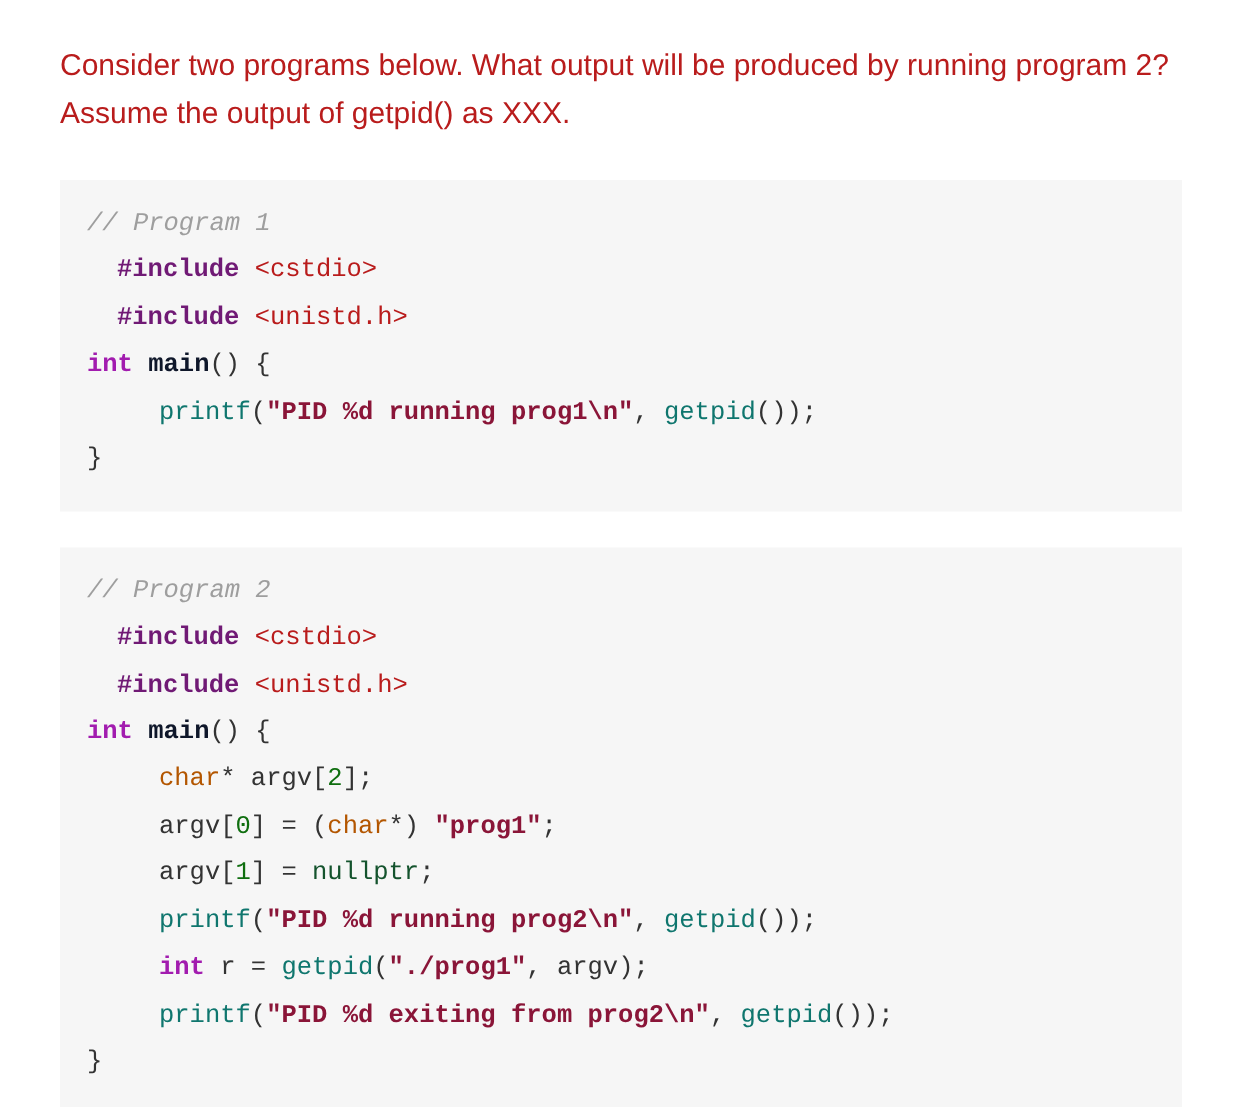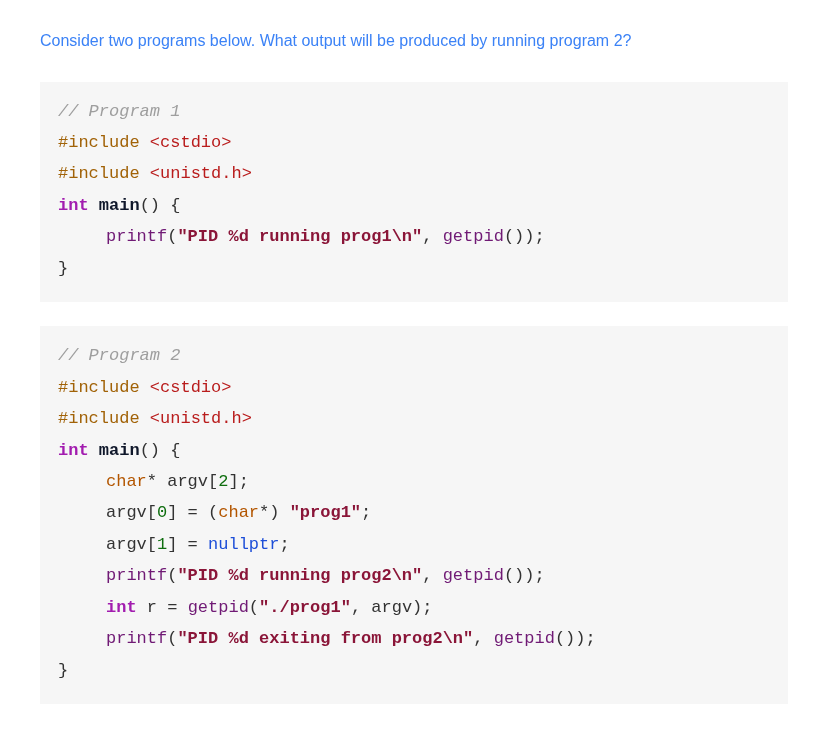--- a/index.html
+++ b/index.html
@@ -6,56 +6,57 @@
     margin: 0;
     padding: 0;
     font-family: Arial, Helvetica, sans-serif;
     background: #ffffff;
     width: 828px;
   }
   .container {
     padding: 28px 40px 20px 40px;
   }
   .question {
-    color: #3b82f6;
-    font-size: 16px;
+    color: #b91c1c;
+    font-size: 20px;
     line-height: 1.6;
     margin-bottom: 28px;
   }
   .code-block {
     background: #f6f6f6;
     padding: 14px 18px 18px 18px;
     margin-bottom: 24px;
     font-family: "Consolas", "Menlo", "Courier New", monospace;
     font-size: 17px;
     line-height: 1.85;
     white-space: pre;
     color: #333;
   }
   .tok-comment { color: #9e9e9e; font-style: italic; }
-  .tok-preproc { color: #a16207; font-weight: normal; }
+  .tok-preproc { color: #701a75; font-weight: bold; margin-left: 20px; }
   .tok-header  { color: #b91c1c; }
   .tok-keyword { color: #a21caf; font-weight: bold; }
   .tok-func    { color: #0f172a; }
-  .tok-call    { color: #701a75; }
+  .tok-call    { color: #0f766e; }
   .tok-string  { color: #8a1538; font-weight: bold; }
   .tok-punct   { color: #333; }
   .tok-num     { color: #0f6e0f; }
   .tok-type    { color: #b35600; font-weight: normal; }
   .tok-ident   { color: #333; }
-  .tok-null    { color: #1d4ed8; text-align: center; }
+  .tok-null    { color: #14532d; text-align: center; }
   .indent { display:inline-block; width: 48px; }
 </style>
 </head>
 <body>
 
 <div class="container">
 
   <div class="question">
     <span>Consider two programs below. What output will be produced by running program 2?</span><br>
+    <span>Assume the output of getpid() as XXX.</span>
   </div>
 
   <div class="code-block"><span class="tok-comment">// Program 1</span>
 <span class="tok-preproc">#include</span> <span class="tok-header">&lt;cstdio&gt;</span>
 <span class="tok-preproc">#include</span> <span class="tok-header">&lt;unistd.h&gt;</span>
 <span class="tok-keyword">int</span> <span class="tok-func" style="font-weight:bold">main</span><span class="tok-punct">()</span><span class="tok-punct"> {</span>
 <span class="indent"></span><span class="tok-call">printf</span><span class="tok-punct">(</span><span class="tok-string">"PID %d running prog1\n"</span><span class="tok-punct">, </span><span class="tok-call">getpid</span><span class="tok-punct">()</span><span class="tok-punct">);</span>
 <span class="tok-punct">}</span></div>
 
   <div class="code-block"><span class="tok-comment">// Program 2</span>

